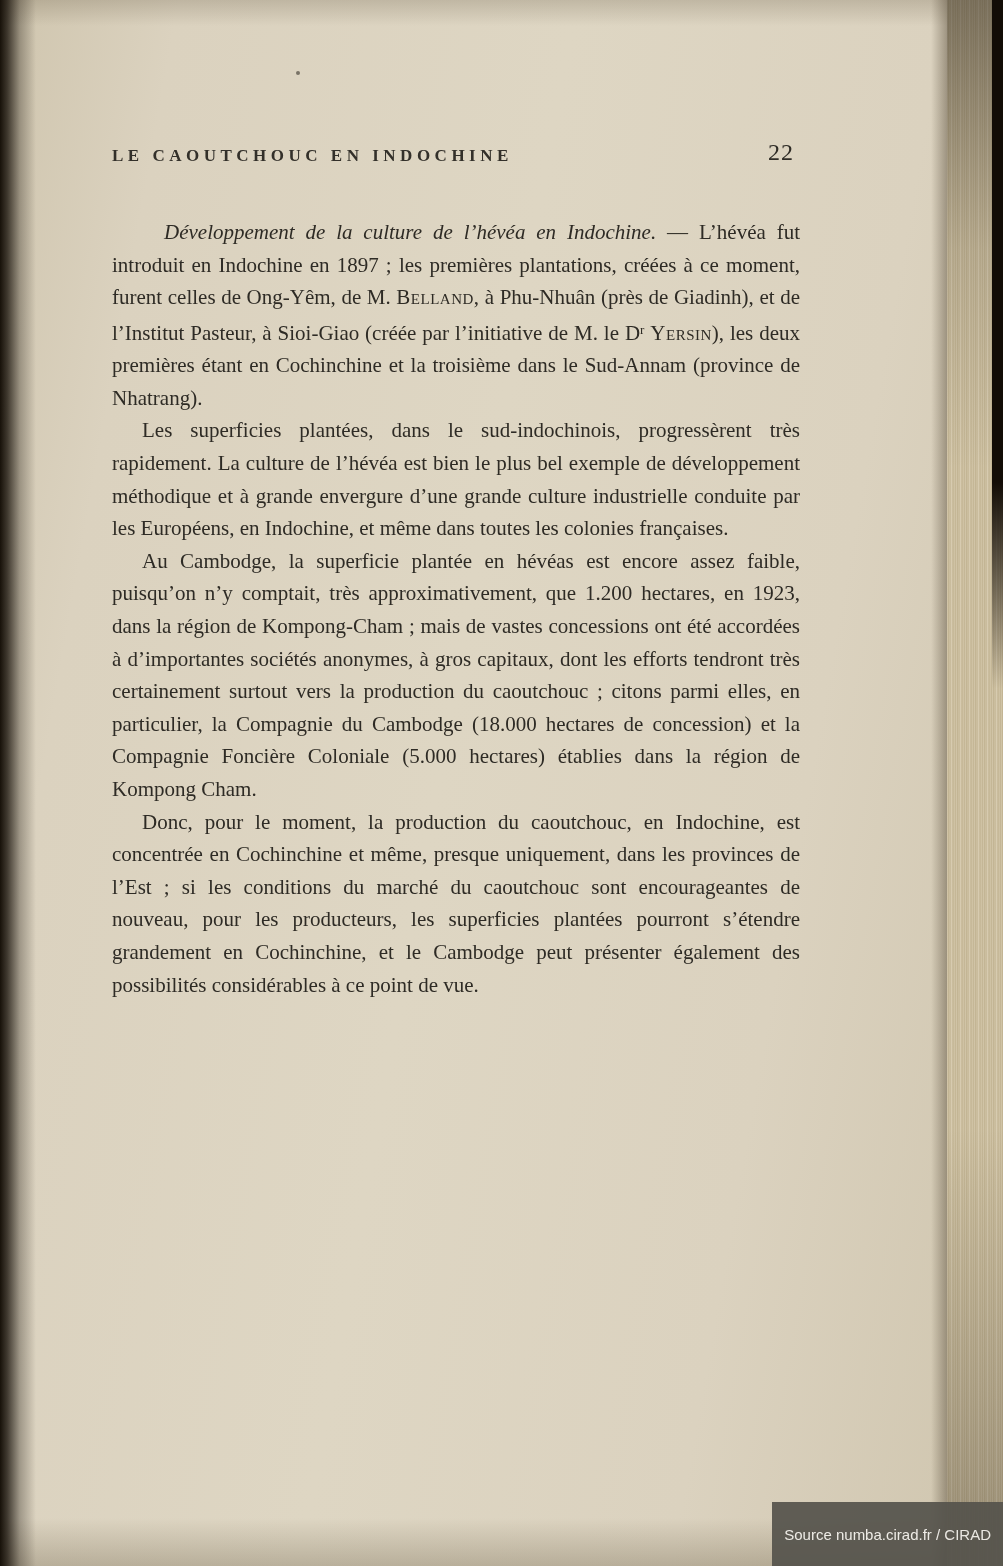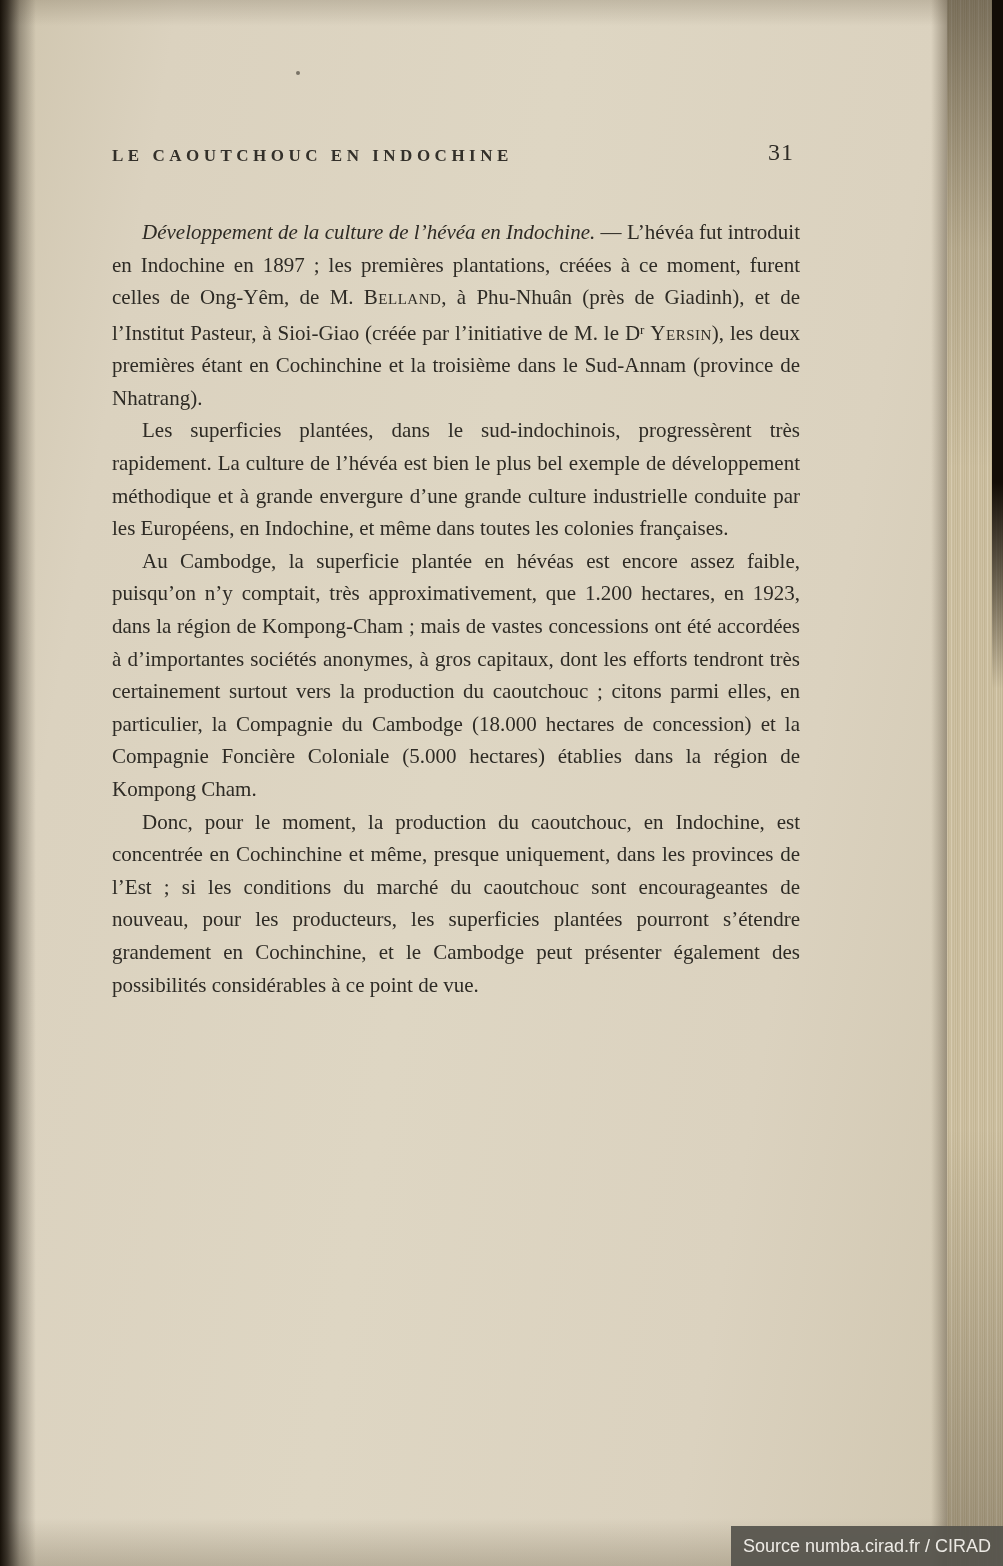--- a/index.html
+++ b/index.html
@@ -74,51 +74,51 @@
     position: absolute; right: 6px; top: -7px;
     font-size: 24px; letter-spacing: 1px; color: #2f2c26;
   }
 
   
   .text-block {
     position: absolute; top: 216px; left: 112px; width: 688px;
     text-align: justify; font-size: 21px; line-height: 32.6px;
   }
   .para { margin: 0; text-indent: 30px; }
-  .seg-italic { font-style: italic; }
+  .seg-italic { font-style: italic; margin-left: 22px; }
   .seg-sc { font-variant: small-caps; letter-spacing: 0.5px; }
   .seg-sup { font-size: 0.62em; vertical-align: 0.45em; }
 
   
   .speck {
     position: absolute; width: 4px; height: 4px; border-radius: 50%;
     background: rgba(40,35,28,0.55); pointer-events: none;
   }
   .speck.s1 { left: 296px; top: 71px; }
   .speck.s2 { left: 392px; top: 630px; width: 3px; height: 3px; opacity: .5; }
 
   
   .watermark {
     position: absolute; right: 0; bottom: 0; height: 32px;
-    display: flex; align-items: center; padding: 4px 12px;
+    display: flex; align-items: center; padding: 16px 12px;
     background: var(--watermark-bg, #55534c); opacity: 0.92;
     color: var(--watermark-text, #f2f0ec);
-    font-family: "Liberation Sans", sans-serif; font-size: 18px;
+    font-family: "Liberation Sans", sans-serif; font-size: 15px;
   }
 </style>
 </head>
 <body>
 
 <div class="scan">
 
   <div class="top-shadow"></div>
 
   <div class="header">
     <span class="running-title">LE CAOUTCHOUC EN INDOCHINE</span>
-    <span class="page-number">31</span>
+    <span class="page-number">22</span>
   </div>
 
   <div class="text-block" id="paragraphs">
       <p class="para"><span class="seg-italic">Développement de la culture de l’hévéa en Indochine.</span><span> — L’hévéa fut introduit en Indochine en 1897 ; les premières plantations, créées à ce moment, furent celles de Ong-Yêm, de M. </span><span class="seg-sc">Belland</span><span>, à Phu-Nhuân (près de Giadinh), et de l’Institut Pasteur, à Sioi-Giao (créée par l’initiative de M. le D</span><span class="seg-sup">r</span><span> </span><span class="seg-sc">Yersin</span><span>), les deux premières étant en Cochinchine et la troisième dans le Sud-Annam (province de Nhatrang).</span></p>
       <p class="para"><span>Les superficies plantées, dans le sud-indochinois, progressèrent très rapidement. La culture de l’hévéa est bien le plus bel exemple de développement méthodique et à grande envergure d’une grande culture industrielle conduite par les Européens, en Indochine, et même dans toutes les colonies françaises.</span></p>
       <p class="para"><span>Au Cambodge, la superficie plantée en hévéas est encore assez faible, puisqu’on n’y comptait, très approximativement, que 1.200 hectares, en 1923, dans la région de Kompong-Cham ; mais de vastes concessions ont été accordées à d’importantes sociétés anonymes, à gros capitaux, dont les efforts tendront très certainement surtout vers la production du caoutchouc ; citons parmi elles, en particulier, la Compagnie du Cambodge (18.000 hectares de concession) et la Compagnie Foncière Coloniale (5.000 hectares) établies dans la région de Kompong Cham.</span></p>
       <p class="para"><span>Donc, pour le moment, la production du caoutchouc, en Indochine, est concentrée en Cochinchine et même, presque uniquement, dans les provinces de l’Est ; si les conditions du marché du caoutchouc sont encourageantes de nouveau, pour les producteurs, les superficies plantées pourront s’étendre grandement en Cochinchine, et le Cambodge peut présenter également des possibilités considérables à ce point de vue.</span></p>
     </div>
 
   <span class="speck s1"></span>

